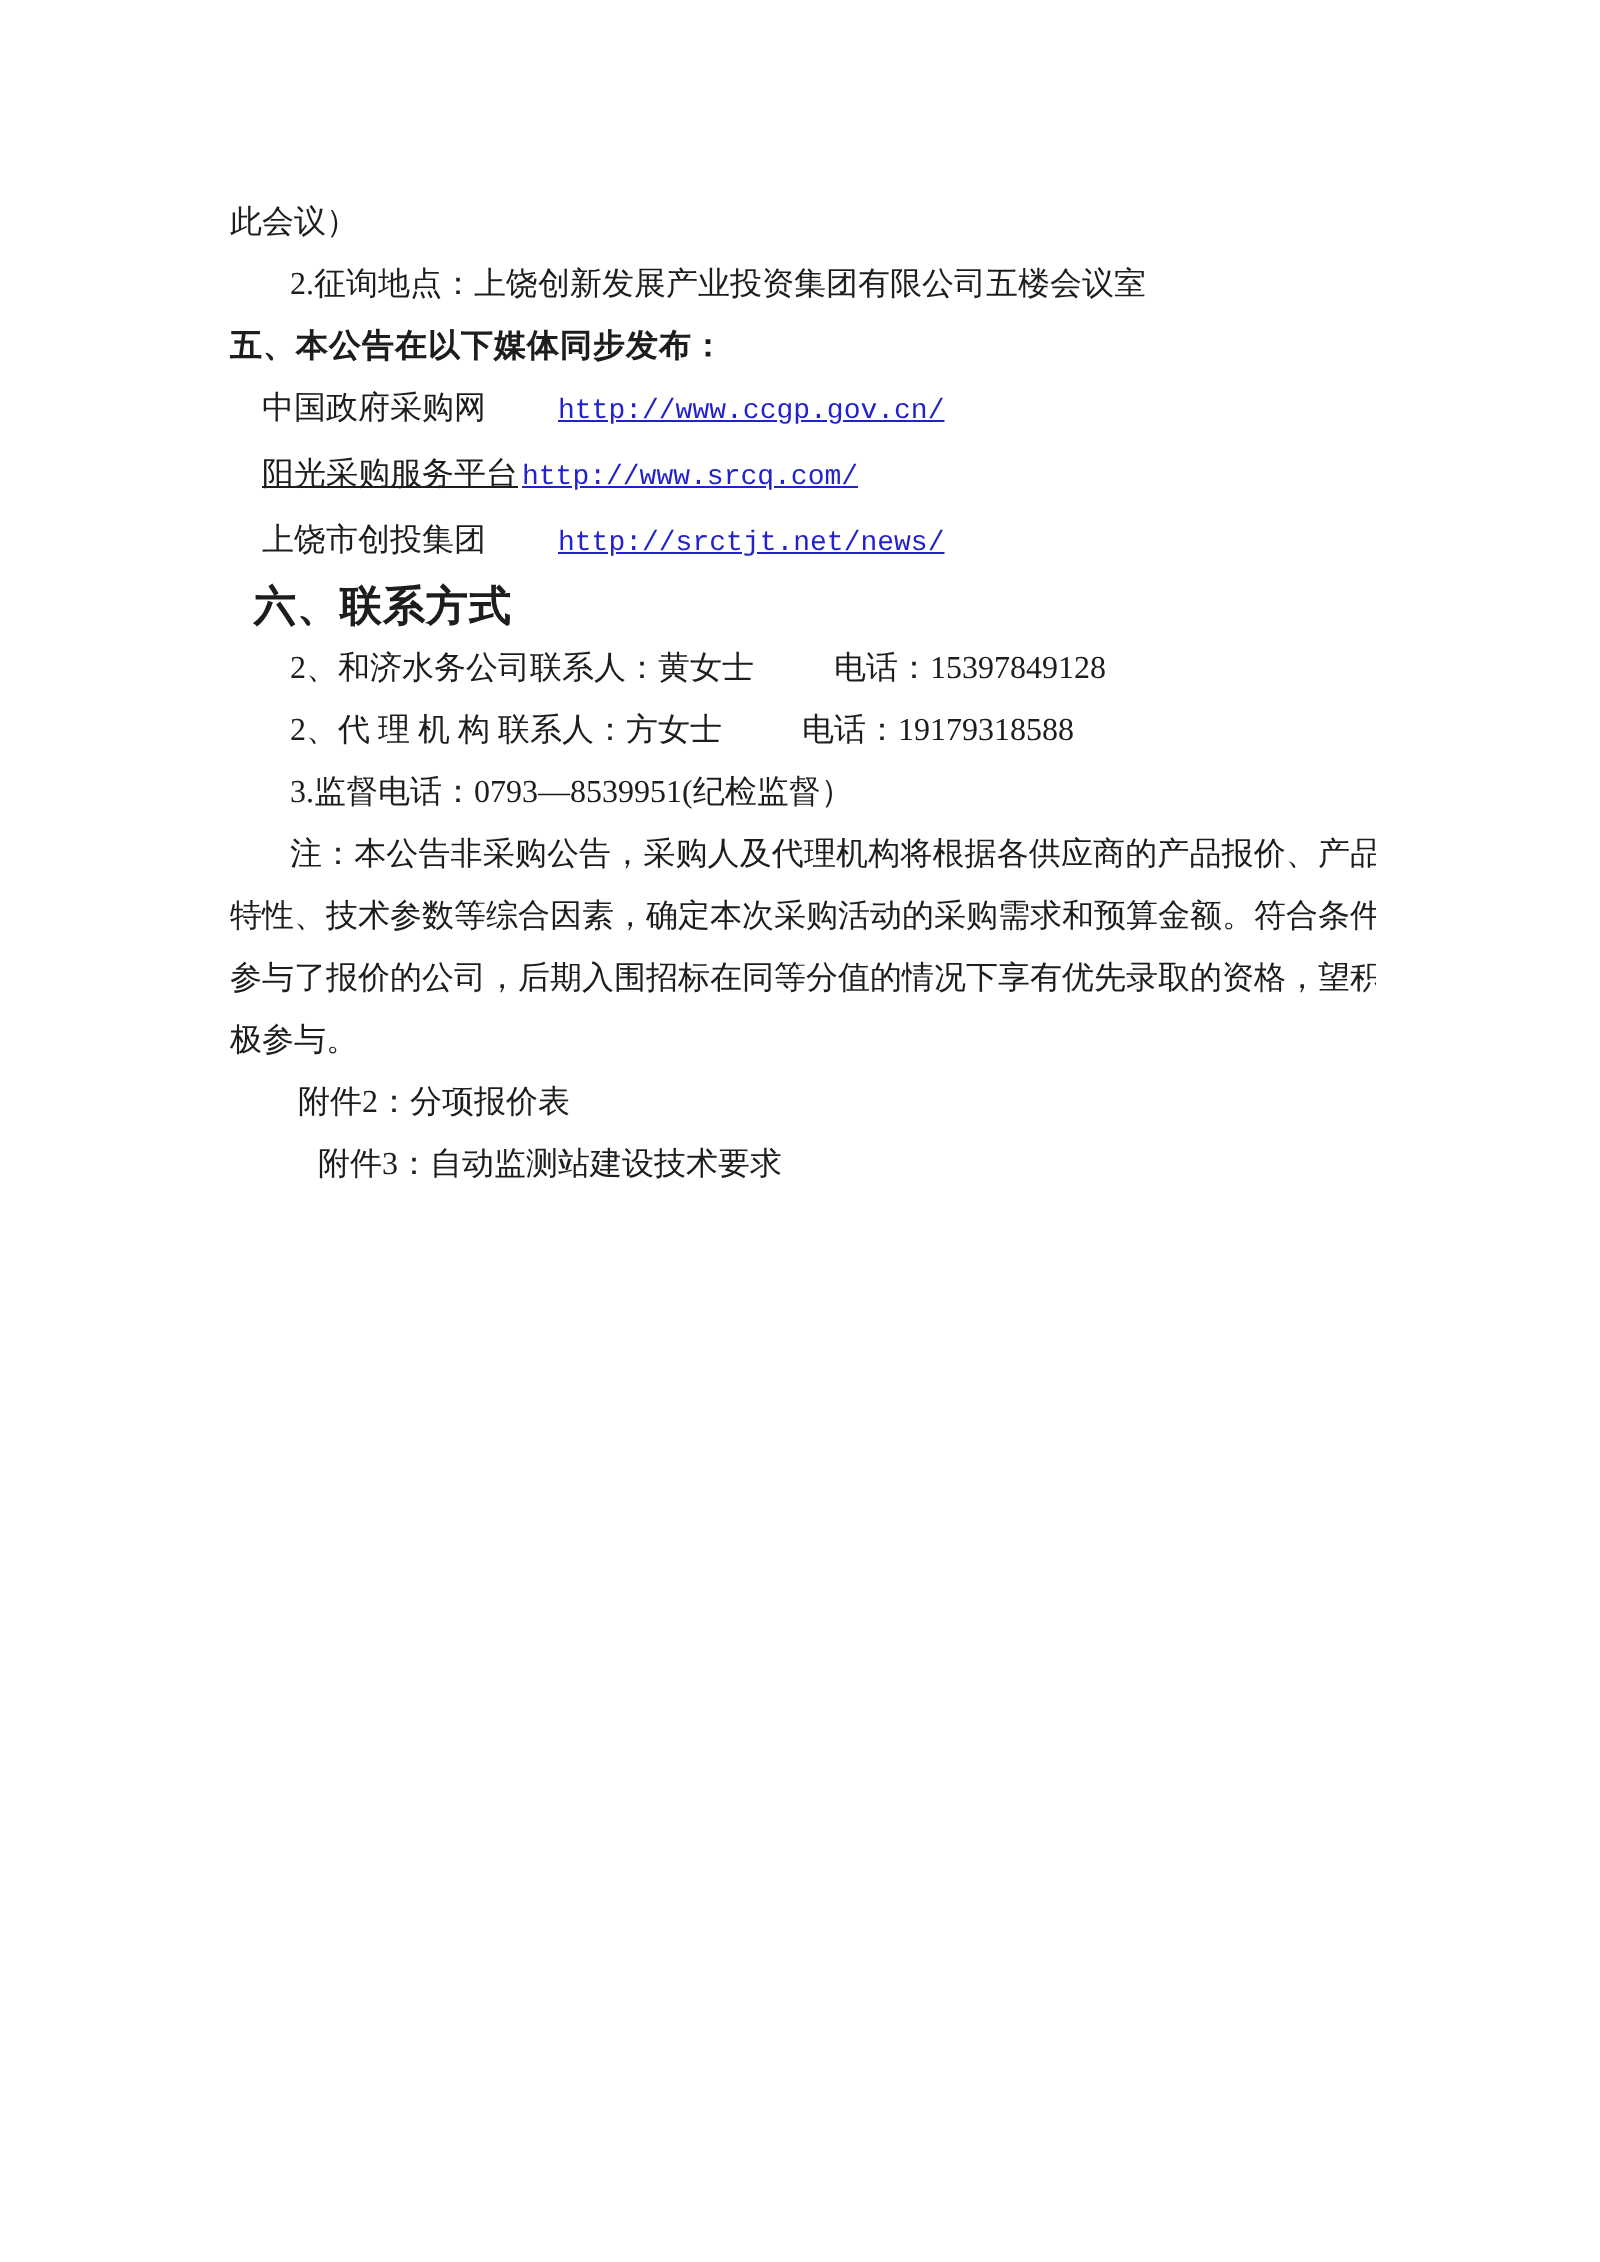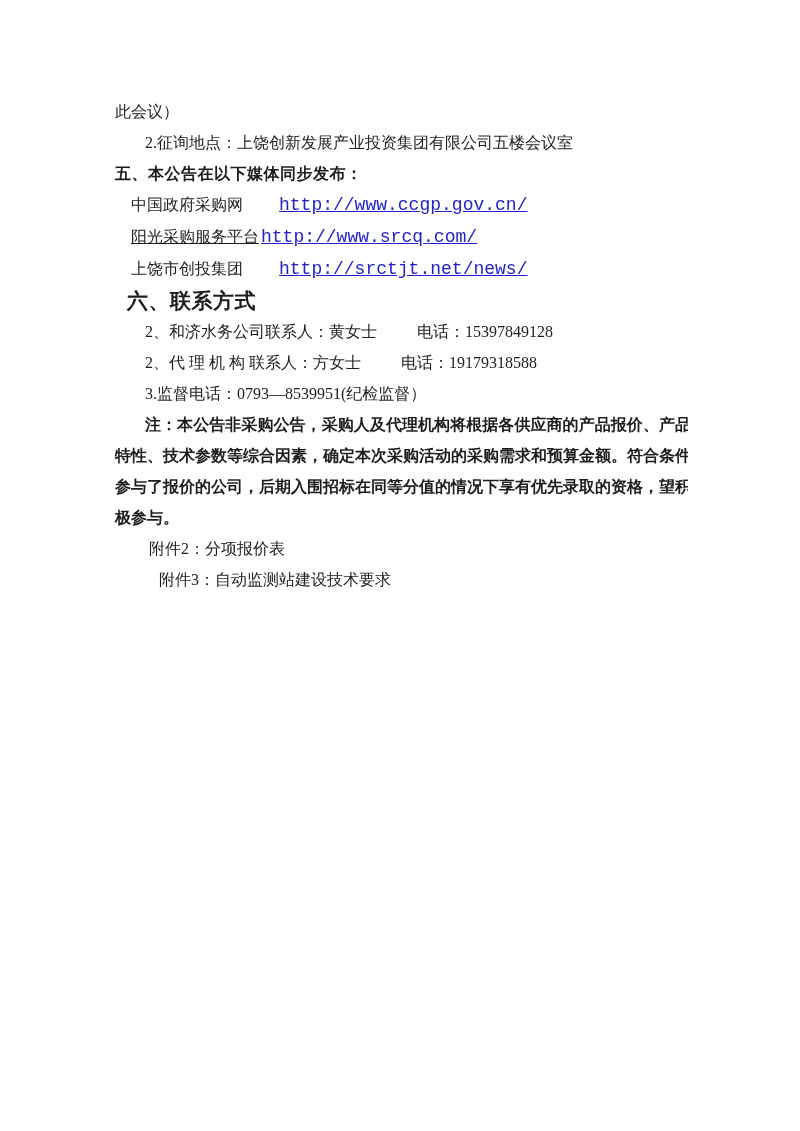--- a/index.html
+++ b/index.html
@@ -46,33 +46,32 @@
     display: inline-block;
     min-width: 148px;
   }
   .media-row.tight .media-name {
     min-width: 0;
     margin-right: 2px;
     text-decoration: underline;
   }
   .media-link {
     font-family: "Liberation Mono", "DejaVu Sans Mono", monospace;
-    font-size: 18px;
+    font-size: 14px;
     color: #2222cc;
     text-decoration: underline;
     cursor: pointer;
   }
 
   .contact-phone { margin-left: 40px; }
 
   .note {
     text-align: justify;
     text-indent: 30px;
     line-height: 31px;
-    font-weight: bold;
   }
 </style>
 </head>
 <body>
 
 <div class="page">
   <div class="content">
 
     <div class="line">此会议）</div>
 

